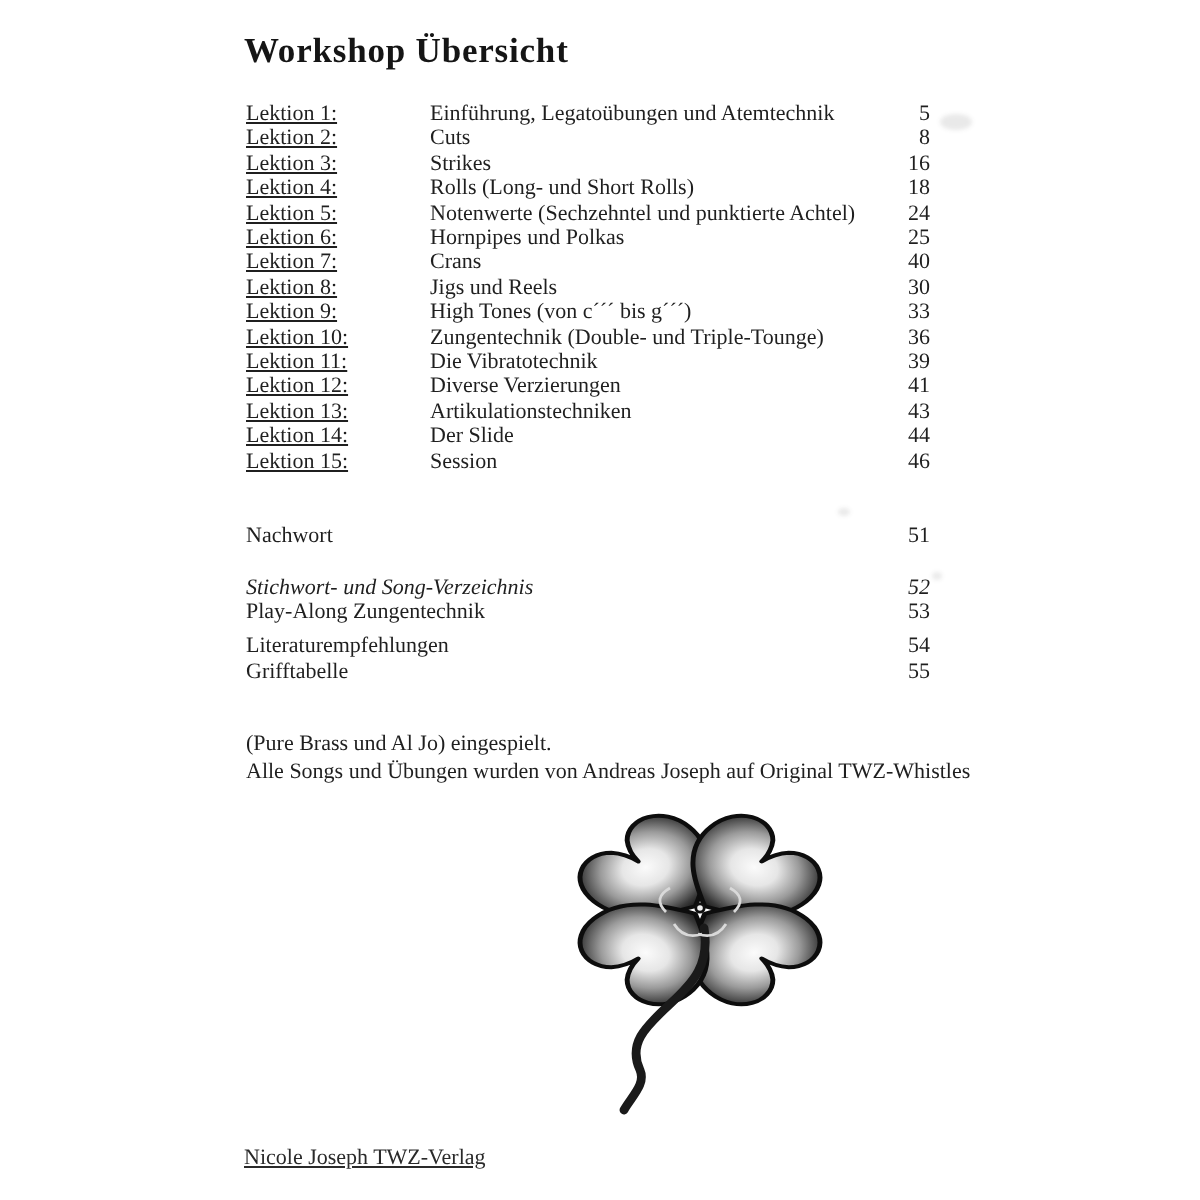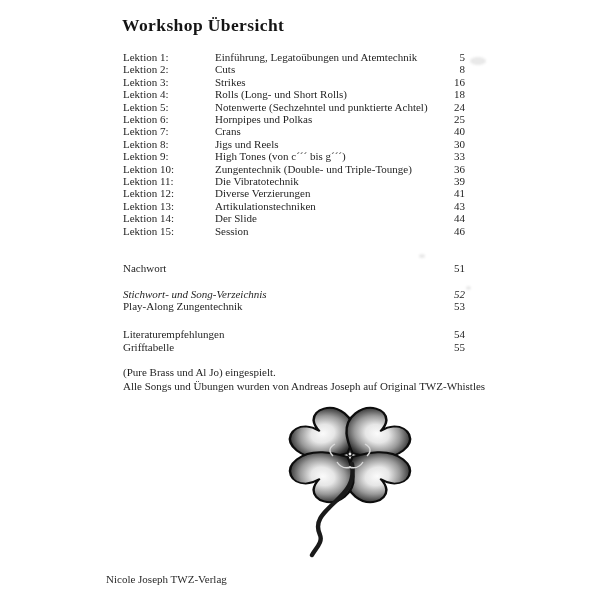--- a/index.html
+++ b/index.html
@@ -13,40 +13,40 @@
   .doc-title{
     position:absolute;left:122px;top:15px;margin:0;
     font-size:17.5px;font-weight:bold;letter-spacing:.4px;color:#151515;
   }
 
   .toc{
     position:absolute;left:123px;top:51px;width:342px;
     font-size:11px;line-height:12.4px;
   }
   .toc-row{display:flex;}
-  .col-label{flex:none;width:92px;}
+  .col-label{flex:none;width:92px;text-decoration:underline;}
   .col-title{flex:1;min-width:0;}
   .col-page{flex:none;min-width:26px;text-align:right;}
 
   .gap-lg{margin-top:25px;justify-content:space-between;}
   .gap-md{margin-top:13px;font-style:italic;}
-  .gap-md2{margin-top:16px;}
+  .gap-md2{margin-top:5px;}
 
   .note{
     position:absolute;left:123px;top:365px;width:430px;
     font-size:11px;line-height:14px;
   }
 
   .clover{
     position:absolute;left:274px;top:398px;width:152px;height:172px;
     overflow:visible;
   }
 
   .page-footer{
-    position:absolute;left:106px;top:573px;font-size:11px;color:#2a2a2a;
+    position:absolute;left:122px;top:573px;font-size:11px;color:#2a2a2a;text-decoration:underline;
   }
 
   .artifact{position:absolute;background:rgba(40,40,40,.10);border-radius:50%;filter:blur(1px);}
   .artifact.a1{left:470px;top:57px;width:16px;height:8px;}
   .artifact.a2{left:466px;top:286px;width:5px;height:4px;}
   .artifact.a3{left:419px;top:254px;width:6px;height:4px;}
 </style>
 </head>
 <body>
 

